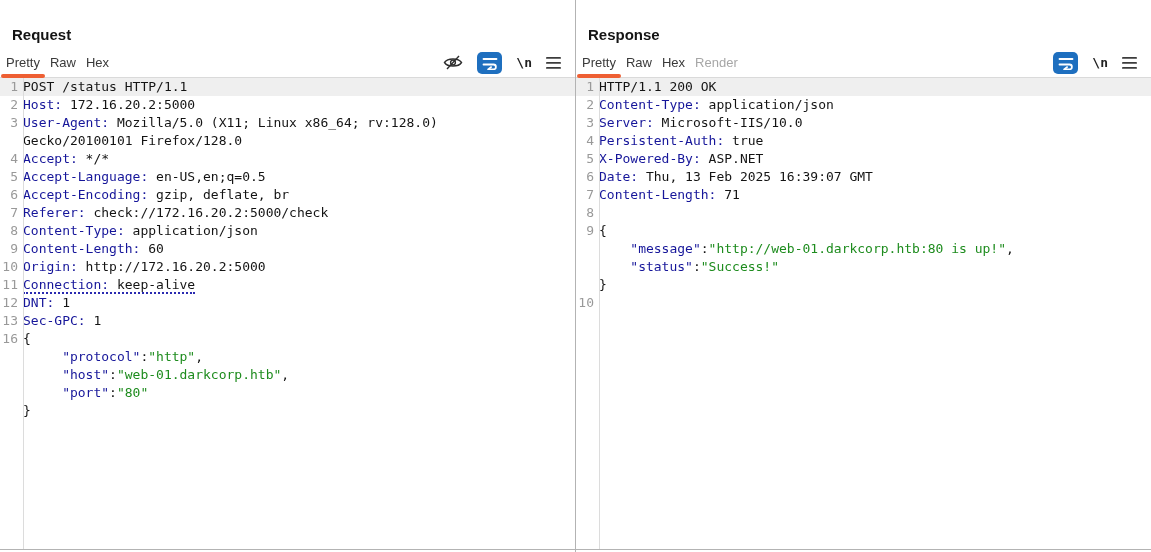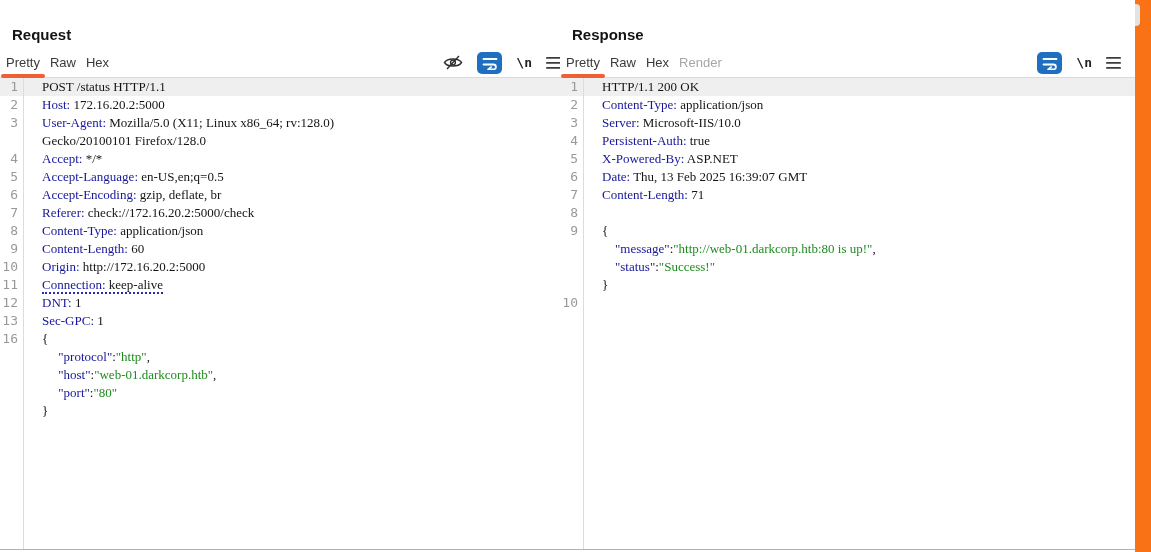--- a/index.html
+++ b/index.html
@@ -1,20 +1,20 @@
 <!DOCTYPE html>
 <html><head>
 <meta charset="utf-8">
 <style>
   html,body{margin:0;padding:0;background:#fff;}
   #canvas{position:relative;width:1151px;height:552px;background:#f97316;overflow:hidden;
           font-family:"Liberation Sans",sans-serif;}
   .panel{position:absolute;top:0;height:552px;background:#fff;}
   #request-panel{left:0;width:575px;}
-  #response-panel{left:560px;width:575px;}
+  #response-panel{left:576px;width:575px;}
   #panel-divider{position:absolute;left:575px;top:0;width:1px;height:552px;background:#b3b3b3;}
 
   .panel-title{margin:26px 0 0 12px;font-size:15px;font-weight:bold;color:#141414;line-height:18px;}
 
   .tabbar{position:absolute;left:0;right:0;top:48px;height:30px;display:flex;align-items:stretch;
           border-bottom:1px solid #dadada;box-sizing:border-box;padding-left:1px;}
   .tabs{display:flex;align-items:stretch;}
   .tab{padding:0 5px;display:flex;align-items:center;font-size:13px;color:#3a3a3a;position:relative;cursor:default;}
   .tab.active::after{content:"";position:absolute;left:0;right:0;bottom:-1px;height:4px;background:#ee5f33;border-radius:2px;}
   .tab.disabled{color:#a6a6a6;}
@@ -22,21 +22,21 @@
   .icons svg{display:block;}
   .wrapbtn{width:25px;height:22px;border-radius:5px;background:#1e6fbf;display:flex;align-items:center;justify-content:center;}
   .nl{font-family:"DejaVu Sans Mono",monospace;font-size:13px;font-weight:bold;color:#222;}
 
   .editor{position:absolute;left:0;right:0;top:78px;bottom:2px;border-bottom:1px solid #b3b3b3;
           font-family:"DejaVu Sans Mono",monospace;font-size:13px;overflow:hidden;}
   .gutline{position:absolute;top:0;bottom:0;left:23px;width:1px;background:#dcdcdc;}
   .row{display:flex;line-height:18px;min-height:18px;}
   .row.hl{background:#efefef;}
   .gut{flex:0 0 23px;text-align:right;padding-right:5px;box-sizing:border-box;color:#999;}
-  .code{padding-left:19px;white-space:pre;flex:1;color:#141414;font-family:Liberation Serif, serif;}
+  .code{padding-left:0;white-space:pre;flex:1;color:#141414;}
   .tk-p{color:#141414;}
   .tk-h{color:#16169a;}
   .tk-s{color:#1e8c1e;}
   .dotted{border-bottom:2px dotted #2a2ab0;}
 
   #layout-controls{position:absolute;top:4px;right:11px;height:22px;display:flex;align-items:center;
                    background:#e3e3e3;border-radius:4px;}
   .vbtn{width:26px;height:22px;display:flex;align-items:center;justify-content:center;box-sizing:border-box;}
   .vbtn.active{background:#1e5c94;border-radius:4px;}
   .vbtn.sep{border-left:1px solid #d2d2d2;}

